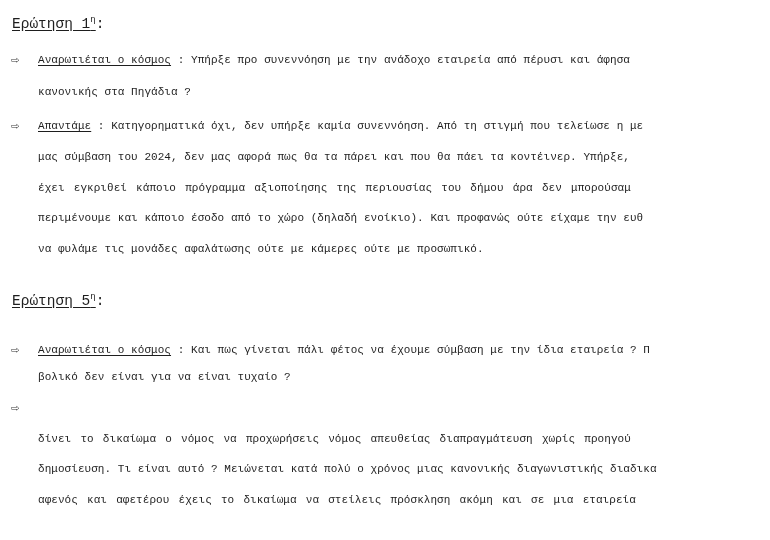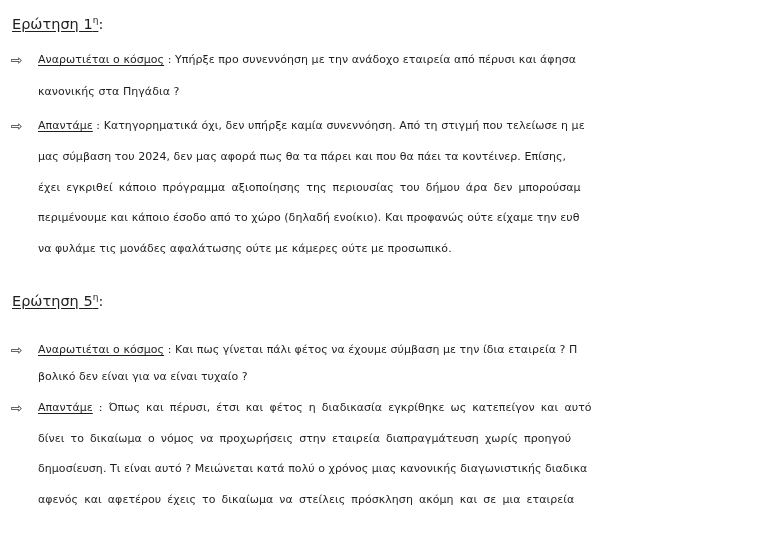--- a/index.html
+++ b/index.html
@@ -13,20 +13,21 @@
       overflow: hidden;
       position: relative;
       font-family: "DejaVu Sans", "Liberation Sans", sans-serif;
       color: #1e1e1e;
     }
     .page {
       position: absolute;
       left: 0; top: 0;
       width: 770px; height: 540px;
       overflow: hidden;
+      font-family: Liberation Mono, monospace;
     }
     .heading {
       position: absolute;
       left: 12px;
       font-size: 14.5px;
       line-height: 20px;
       white-space: nowrap;
     }
     .heading .htext {
       text-decoration: underline;
@@ -72,36 +73,33 @@
   <span class="arrow" style="top:50px;">⇨</span>
   <div class="line" style="top:50px;">
     <span class="label">Αναρωτιέται ο κόσμος</span><span> : </span><span>Υπήρξε προ συνεννόηση με την ανάδοχο εταιρεία από πέρυσι και άφησα</span>
   </div>
   <div class="line" style="top:82px;">κανονικής στα Πηγάδια ?</div>
 
   <span class="arrow" style="top:116px;">⇨</span>
   <div class="line" style="top:116px;">
     <span class="label">Απαντάμε</span><span> : </span><span>Κατηγορηματικά όχι, δεν υπήρξε καμία συνεννόηση. Από τη στιγμή που τελείωσε η με</span>
   </div>
-  <div class="line" style="top:147px;">μας σύμβαση του 2024, δεν μας αφορά πως θα τα πάρει και που θα πάει τα κοντέινερ. Επίσης,</div>
+  <div class="line" style="top:147px;">μας σύμβαση του 2024, δεν μας αφορά πως θα τα πάρει και που θα πάει τα κοντέινερ. Υπήρξε,</div>
   <div class="line justified" style="top:178px;">έχει εγκριθεί κάποιο πρόγραμμα αξιοποίησης της περιουσίας του δήμου άρα δεν μπορούσαμ</div>
   <div class="line" style="top:208px;">περιμένουμε και κάποιο έσοδο από το χώρο (δηλαδή ενοίκιο). Και προφανώς ούτε είχαμε την ευθ</div>
   <div class="line" style="top:239px;">να φυλάμε τις μονάδες αφαλάτωσης ούτε με κάμερες ούτε με προσωπικό.</div>
 
   <div class="heading" style="top:291px;">
     <span class="htext"><span>Ερώτηση 5</span><sup>η</sup></span><span>:</span>
   </div>
 
   <span class="arrow" style="top:340px;">⇨</span>
   <div class="line" style="top:367px;">βολικό δεν είναι για να είναι τυχαίο ?</div>
   <div class="line" style="top:340px;">
     <span class="label">Αναρωτιέται ο κόσμος</span><span> : </span><span>Και πως γίνεται πάλι φέτος να έχουμε σύμβαση με την ίδια εταιρεία ? Π</span>
   </div>
 
   <span class="arrow" style="top:398px;">⇨</span>
-  <div class="line justified" style="top:398px;">
-    <span class="label">Απαντάμε</span><span> : </span><span>Όπως και πέρυσι, έτσι και φέτος η διαδικασία εγκρίθηκε ως κατεπείγον και αυτό</span>
-  </div>
-  <div class="line justified" style="top:429px;">δίνει το δικαίωμα ο νόμος να προχωρήσεις στην εταιρεία διαπραγμάτευση χωρίς προηγού</div>
+  <div class="line justified" style="top:429px;">δίνει το δικαίωμα ο νόμος να προχωρήσεις νόμος απευθείας διαπραγμάτευση χωρίς προηγού</div>
   <div class="line" style="top:459px;">δημοσίευση. Τι είναι αυτό ? Μειώνεται κατά πολύ ο χρόνος μιας κανονικής διαγωνιστικής διαδικα</div>
   <div class="line justified" style="top:490px;">αφενός και αφετέρου έχεις το δικαίωμα να στείλεις πρόσκληση ακόμη και σε μια εταιρεία</div>
 
 </div>
 
 </body></html>

